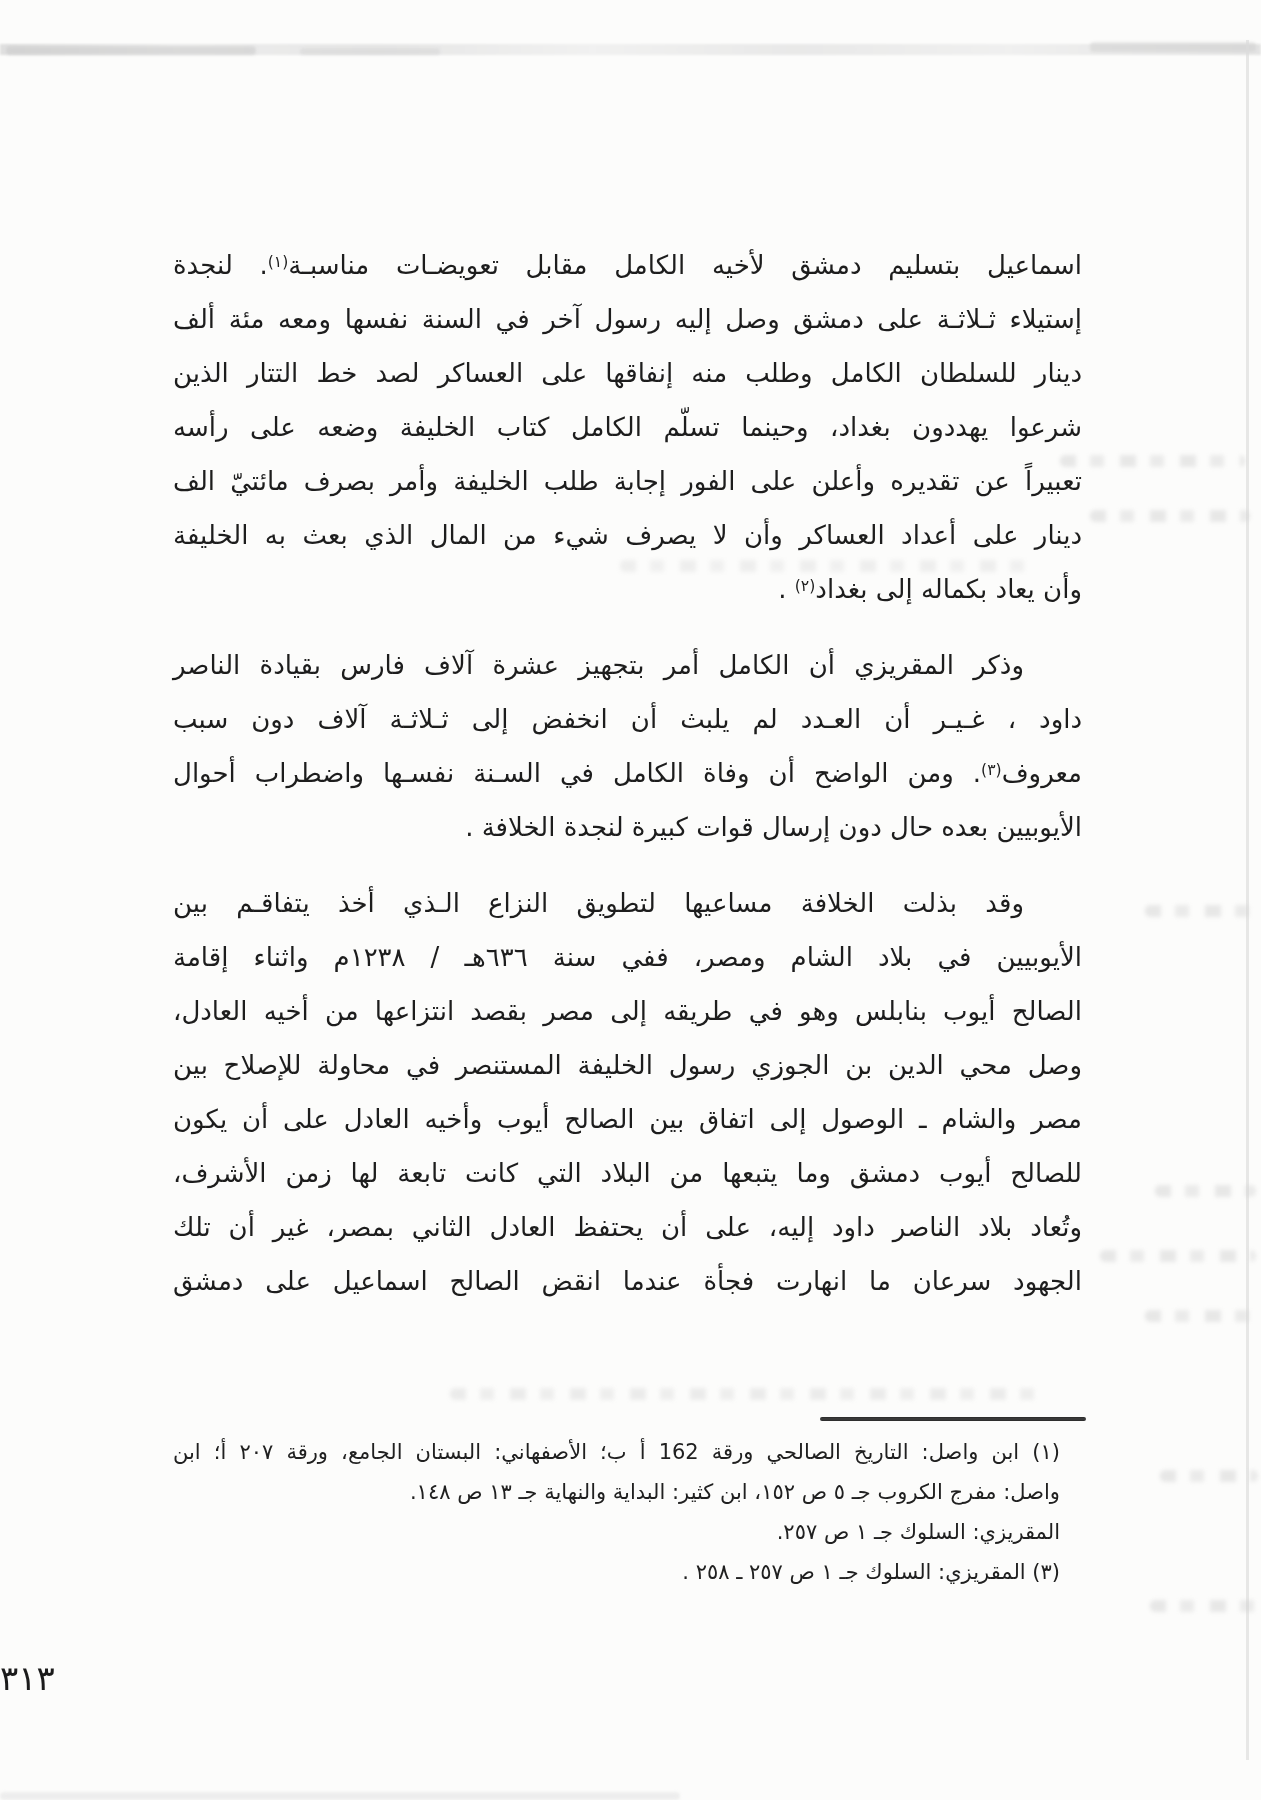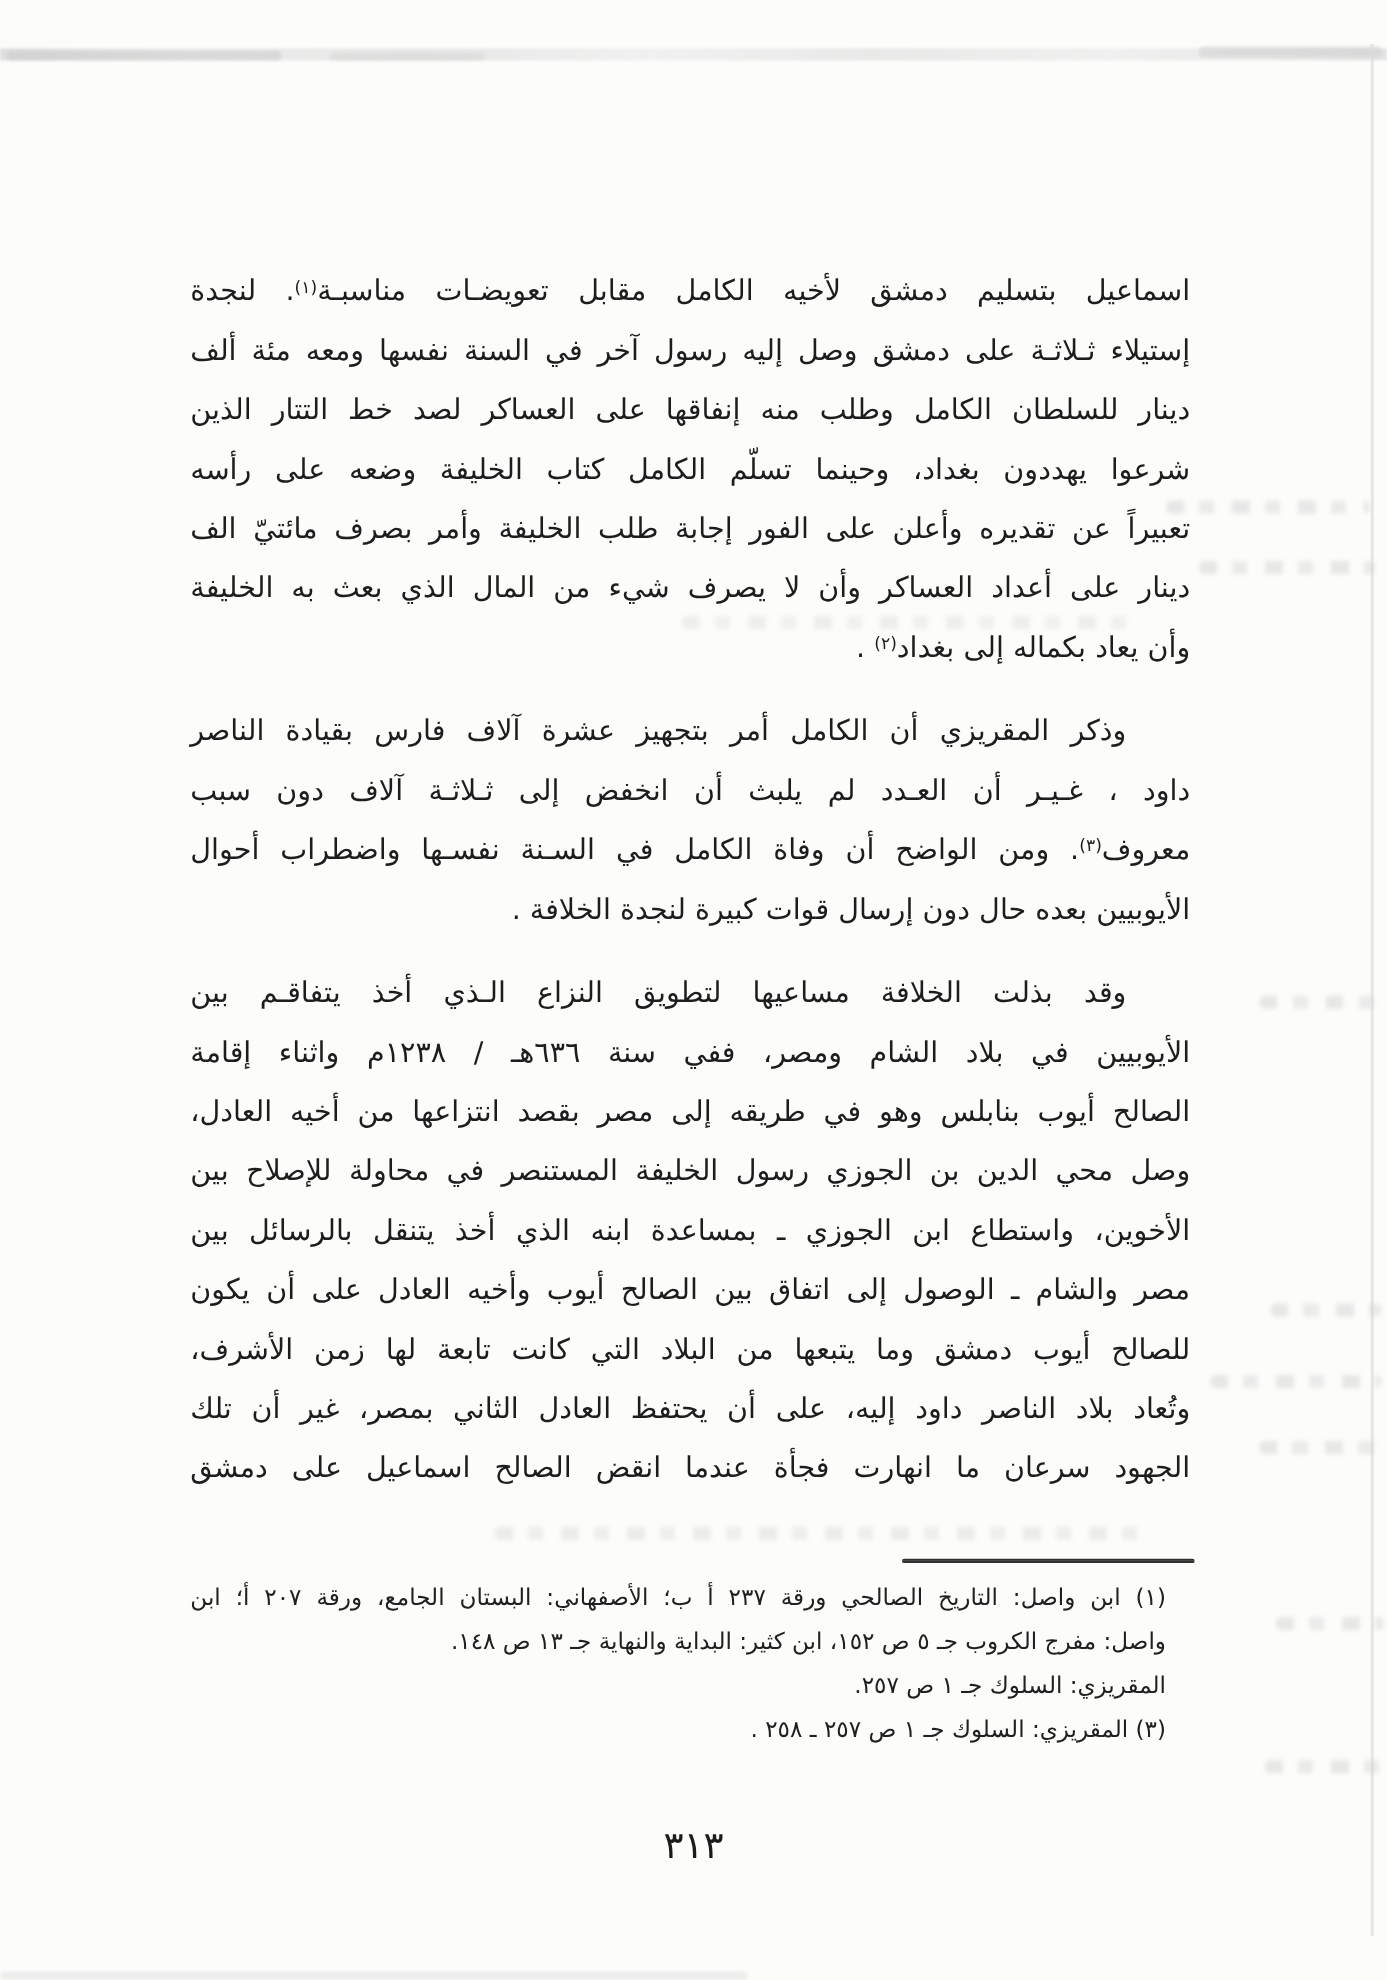--- a/index.html
+++ b/index.html
@@ -69,21 +69,21 @@
     white-space: nowrap;
     text-align: justify;
     text-align-last: right;
     color: #202020;
   }
   .fn-line.just { text-align-last: justify; }
 
   
   .page-number {
     position: absolute; top: 1656px; left: 0; width: 1261px;
-    text-align: center;
+    text-align: left;
     font-size: 34px; line-height: 44px;
     direction: rtl;
     color: #1b1b1b;
     letter-spacing: 2px;
   }
 </style>
 </head>
 <body>
 
 <div class="page">
@@ -122,34 +122,33 @@
       <div class="line">داود ، غـيـر أن العـدد لم يلبث أن انخفض إلى ثـلاثـة آلاف دون سبب</div>
       <div class="line"><span>معروف</span><sup class="fn-ref">(٣)</sup><span>. ومن الواضح أن وفاة الكامل في السـنة نفسـها واضطراب أحوال</span></div>
       <div class="line short">الأيوبيين بعده حال دون إرسال قوات كبيرة لنجدة الخلافة .</div>
     </section>
 
     <section class="para">
       <div class="line indent">وقد بذلت الخلافة مساعيها لتطويق النزاع الـذي أخذ يتفاقـم بين</div>
       <div class="line">الأيوبيين في بلاد الشام ومصر، ففي سنة ٦٣٦هـ / ١٢٣٨م واثناء إقامة</div>
       <div class="line">الصالح أيوب بنابلس وهو في طريقه إلى مصر بقصد انتزاعها من أخيه العادل،</div>
       <div class="line">وصل محي الدين بن الجوزي رسول الخليفة المستنصر في محاولة للإصلاح بين</div>
-      <div class="line">الأخوين، واستطاع ابن الجوزي ـ بمساعدة ابنه الذي أخذ يتنقل بالرسائل بين</div>
       <div class="line">مصر والشام ـ الوصول إلى اتفاق بين الصالح أيوب وأخيه العادل على أن يكون</div>
       <div class="line">للصالح أيوب دمشق وما يتبعها من البلاد التي كانت تابعة لها زمن الأشرف،</div>
       <div class="line">وتُعاد بلاد الناصر داود إليه، على أن يحتفظ العادل الثاني بمصر، غير أن تلك</div>
       <div class="line">الجهود سرعان ما انهارت فجأة عندما انقض الصالح اسماعيل على دمشق</div>
     </section>
 
   </main>
 
   <div class="separator"></div>
 
   <footer class="footnotes">
     <div class="fn">
-      <div class="fn-line just">(١) ابن واصل: التاريخ الصالحي ورقة ٢٣٧ أ ب؛ الأصفهاني: البستان الجامع، ورقة ٢٠٧ أ؛ ابن</div>
+      <div class="fn-line just">(١) ابن واصل: التاريخ الصالحي ورقة 162 أ ب؛ الأصفهاني: البستان الجامع، ورقة ٢٠٧ أ؛ ابن</div>
       <div class="fn-line">واصل: مفرج الكروب جـ ٥ ص ١٥٢، ابن كثير: البداية والنهاية جـ ١٣ ص ١٤٨.</div>
     </div>
     <div class="fn">
       <div class="fn-line">المقريزي: السلوك جـ ١ ص ٢٥٧.</div>
     </div>
     <div class="fn">
       <div class="fn-line">(٣) المقريزي: السلوك جـ ١ ص ٢٥٧ ـ ٢٥٨ .</div>
     </div>
   </footer>
 

